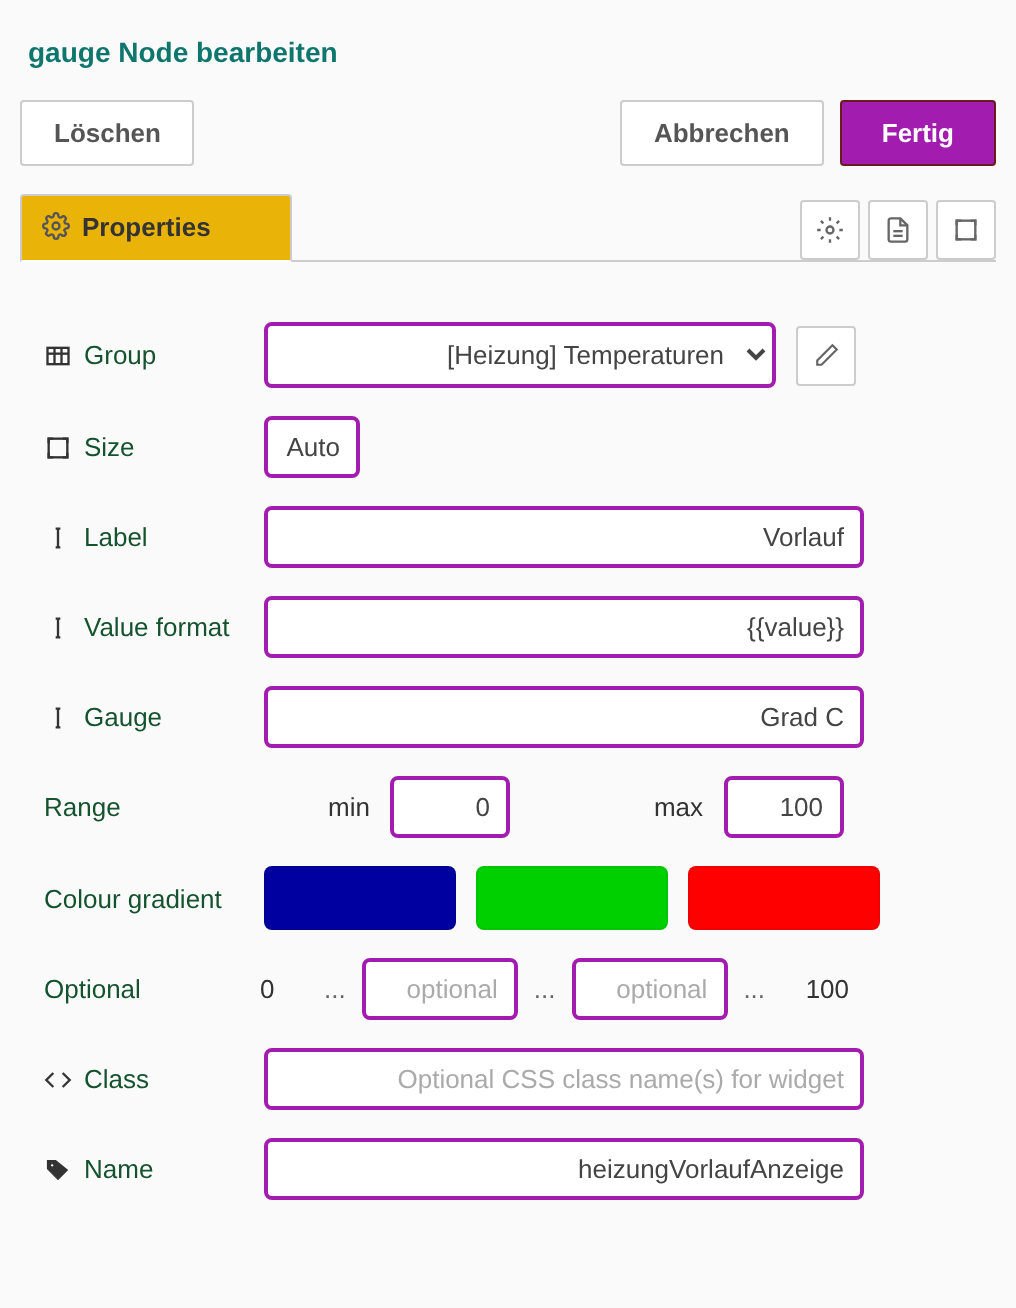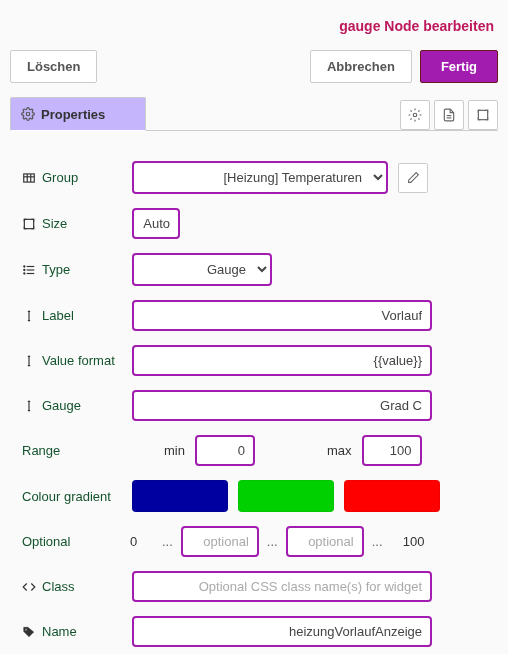--- a/index.html
+++ b/index.html
@@ -10,23 +10,22 @@
     background: #fafafa;
     width: 508px;
     color: #333;
   }
   .panel {
     padding: 8px 10px 20px 10px;
   }
   .title {
     font-size: 14px;
     font-weight: bold;
-    color: #be185d;
+    color: #0f766e;
     padding: 10px 4px 12px 4px;
-    text-align: right;
   }
   .button-row {
     display: flex;
     gap: 8px;
     padding: 4px 0 14px 0;
     align-items: center;
   }
   .spacer { flex: 1; }
   .btn {
     border: 1px solid #ccc;
@@ -45,26 +44,25 @@
     padding: 8px 20px;
   }
   .tabs-row {
     display: flex;
     align-items: stretch;
     border-bottom: 1px solid #ccc;
     gap: 4px;
   }
   .tab {
     display: flex;
-    align-items: center;
     gap: 6px;
     padding: 8px 40px 8px 10px;
     border: 1px solid #ccc;
     border-bottom: 1px solid #fff;
-    background: #c4b5fd;
+    background: #eab308;
     margin-bottom: -1px;
     border-radius: 2px 2px 0 0;
     font-weight: bold;
     color: #333;
     cursor: pointer;
   }
   .tab-spacer { flex: 1; border-bottom: 1px solid transparent; }
   .iconbtn {
     width: 30px;
     height: 30px;
@@ -214,38 +212,20 @@
               <polyline points="20 8 20 4 16 4"></polyline>
               <polyline points="16 20 20 20 20 16"></polyline>
               <polyline points="4 16 4 20 8 20"></polyline>
             </svg>
         </span>
         <span>Size</span>
       </div>
       <input type="text" class="inp-sm" value="Auto" style="">
     </div>
 
-    <div class="row">
-      <div class="lbl">
-        <span class="icon">
-          <svg width="14" height="14" viewBox="0 0 24 24" fill="none" stroke="#333" stroke-width="2">
-              <line x1="8" y1="6" x2="21" y2="6"></line>
-              <line x1="8" y1="12" x2="21" y2="12"></line>
-              <line x1="8" y1="18" x2="21" y2="18"></line>
-              <circle cx="4" cy="6" r="1"></circle>
-              <circle cx="4" cy="12" r="1"></circle>
-              <circle cx="4" cy="18" r="1"></circle>
-            </svg>
-        </span>
-        <span>Type</span>
-      </div>
-      <select class="sel-type">
-        <option>Gauge</option>
-      </select>
-    </div>
 
     <div class="row">
       <div class="lbl">
         <span class="icon">
           <svg width="14" height="14" viewBox="0 0 24 24" fill="none" stroke="#333" stroke-width="2">
               <path d="M10 4h4M12 4v16M10 20h4"></path>
             </svg>
         </span>
         <span>Label</span>
       </div>

